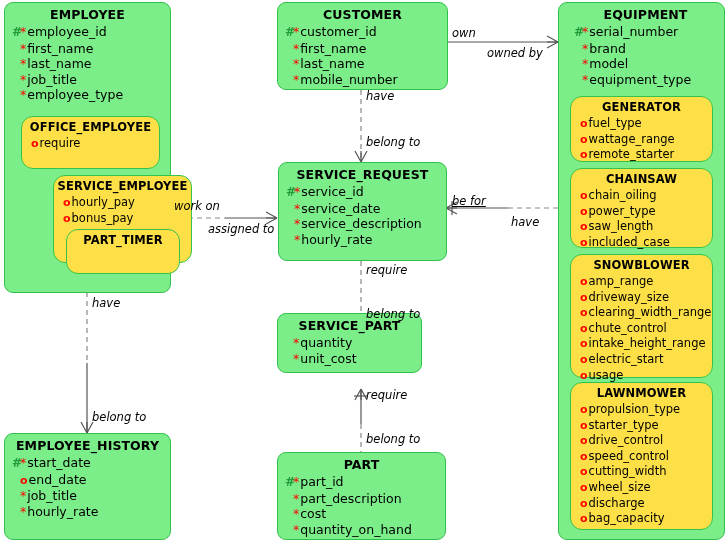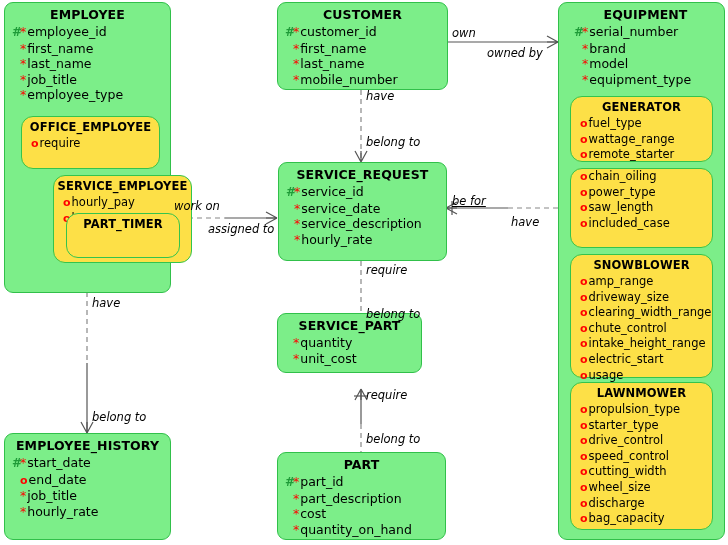--- a/index.html
+++ b/index.html
@@ -233,21 +233,21 @@
             <span class="mark opt">o</span>
             <span class="aname">hourly_pay</span>
           </div>
         <div class="attr">
             <span class="pk-col"></span>
             <span class="mark opt">o</span>
             <span class="aname">bonus_pay</span>
           </div>
       </div>
 
-      <div class="sub" style="left:12px; top:37px; width:114px; height:45px;">
+      <div class="sub" style="left:12px; top:53px; width:114px; height:45px;">
         <div class="entity-title">PART_TIMER</div>
       </div>
     </div>
   </div>
 
   <div class="entity" style="left:4px; top:433px; width:167px; height:107px;">
     <div class="entity-title">EMPLOYEE_HISTORY</div>
     <div class="attrs">
       <div class="attr">
           <span class="pk-col">#</span>
@@ -406,20 +406,21 @@
           </div>
         <div class="attr">
             <span class="pk-col"></span>
             <span class="mark opt">o</span>
             <span class="aname">remote_starter</span>
           </div>
       </div>
     </div>
 
     <div class="sub" style="left:11px; top:165px; width:143px; height:80px;">
+      <div class="entity-title">CHAINSAW</div>
       <div class="attrs">
         <div class="attr">
             <span class="pk-col"></span>
             <span class="mark opt">o</span>
             <span class="aname">chain_oiling</span>
           </div>
         <div class="attr">
             <span class="pk-col"></span>
             <span class="mark opt">o</span>
             <span class="aname">power_type</span>

